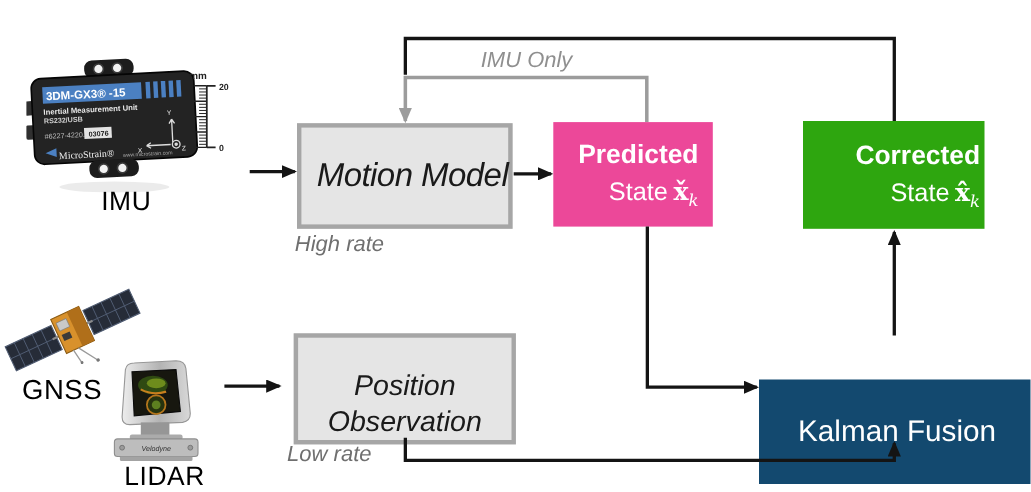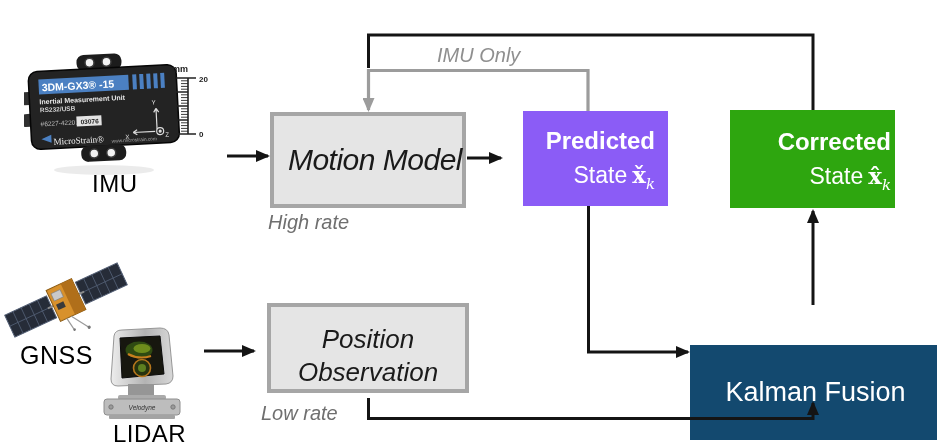--- a/index.html
+++ b/index.html
@@ -7,23 +7,23 @@
     position:relative; width:937px; height:447px; background:#ffffff;
     font-family:"Liberation Sans", sans-serif; overflow:hidden;
   }
   .box { position:absolute; box-sizing:border-box; }
   .box.white {
     border:4px solid #a6a6a6; background:#e5e5e5;
     display:flex; align-items:center; justify-content:flex-end;
     color:#1a1a1a; font-style:italic; text-align:center;
   }
   .motion { left:270px; top:112px; width:196px; height:96px; font-size:30px; letter-spacing:-0.5px; }
-  .posobs { left:267px; top:303px; width:202px; height:90px; flex-direction:column; font-size:26px; line-height:33px; }
+  .posobs { left:267px; top:303px; width:202px; height:101px; flex-direction:column; font-size:26px; line-height:33px; }
   .predicted {
-    left:523px; top:111px; width:145px; height:95px; background:#8b5cf6;
+    left:503px; top:111px; width:145px; height:95px; background:#ec4899;
     color:#fff; text-align:right; padding:15px 13px 0 0;
   }
   .corrected {
     left:730px; top:110px; width:165px; height:98px; background:#2ea60f;
     color:#fff; text-align:right; padding:17px 4px 0 0;
   }
   .box-title { font-weight:bold; font-size:24px; line-height:29px; }
   .box-state { font-size:23px; line-height:29px; margin-top:5px; }
   .sym { font-family:"DejaVu Serif", serif; font-weight:bold; margin-left:5px; }
   .sub { font-family:"DejaVu Serif", serif; font-style:italic; font-size:15px; }

